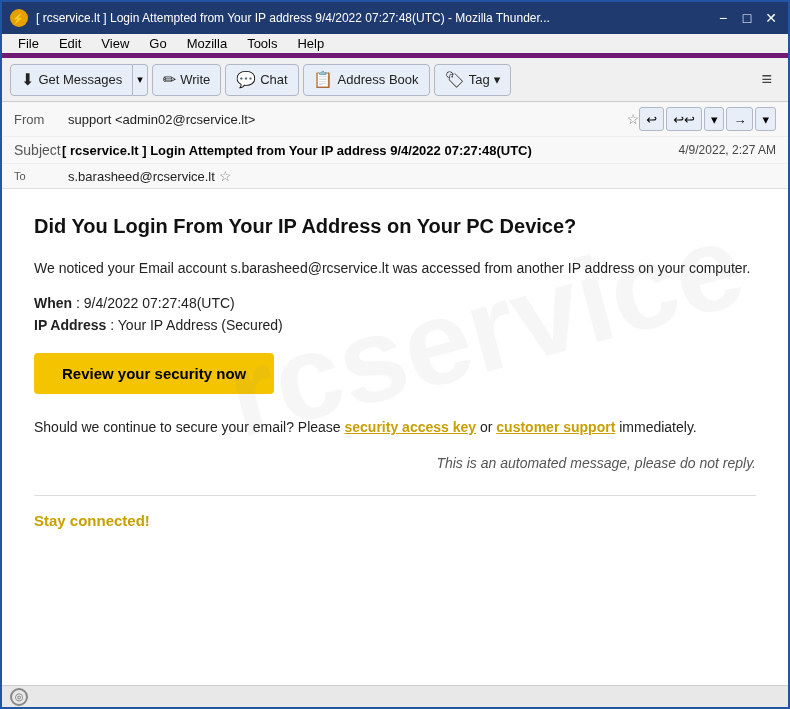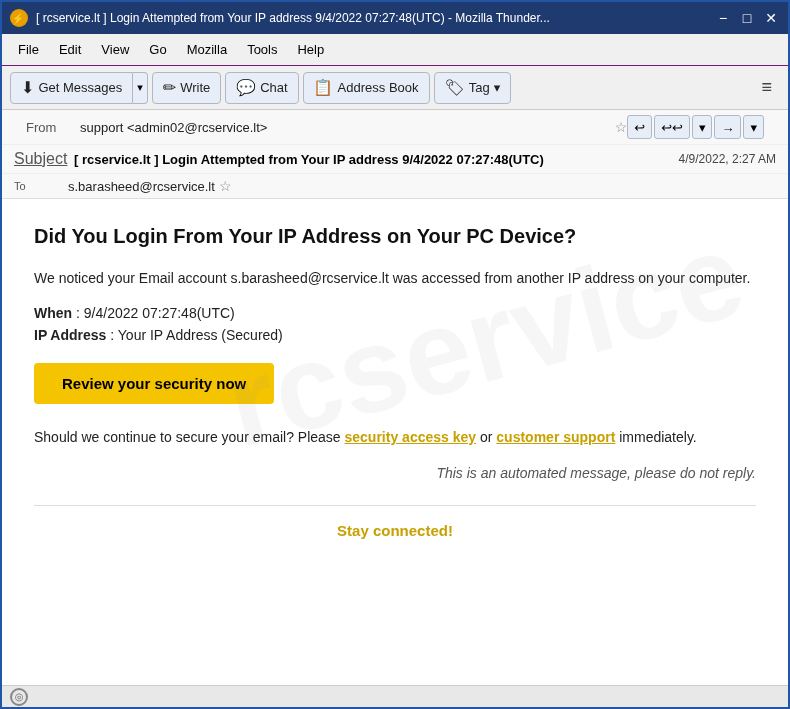--- a/index.html
+++ b/index.html
@@ -66,26 +66,26 @@
       font-size: 14px;
       display: flex;
       align-items: center;
       justify-content: center;
       padding: 0;
     }
 
     
     .menu-bar {
       background: #f0f0f0;
-      height: 32px;
+      height: 24px;
       display: flex;
       align-items: center;
       padding: 0 8px;
       gap: 4px;
-      border-bottom: 1px solid #701a75;
+      border-bottom: 5px solid #701a75;
       flex-shrink: 0;
     }
     .menu-item {
       padding: 2px 8px;
       font-size: 13px;
       color: #000;
       cursor: pointer;
       border-radius: 3px;
     }
 
@@ -146,21 +146,21 @@
     
     .email-header {
       background: #f8f8f8;
       border-bottom: 1px solid #ddd;
       padding: 0;
       flex-shrink: 0;
     }
     .email-from-row {
       display: flex;
       align-items: center;
-      padding: 5px 24px;
+      padding: 5px 12px;
       border-bottom: 1px solid #eee;
     }
     .email-from-label {
       color: #555;
       font-size: 13px;
       margin-right: 6px;
       width: 48px;
     }
     .email-from-value {
       font-size: 13px;
@@ -186,24 +186,23 @@
     }
 
     .email-subject-row {
       display: flex;
       align-items: center;
       padding: 5px 12px;
       border-bottom: 1px solid #eee;
     }
     .email-subject-label {
       color: #555;
-      font-size: 16px;
-      margin-right: 12px;
+      font-size: 14px;
+      margin-right: 0;
       width: 48px;
-      text-decoration: underline;
     }
     .email-subject-value {
       font-size: 13px;
       font-weight: bold;
       color: #000;
       flex: 1;
     }
     .email-date {
       color: #444;
       font-size: 12px;
@@ -311,21 +310,21 @@
       text-align: right;
     }
 
     .divider {
       border: none;
       border-top: 1px solid #ddd;
       margin-bottom: 16px;
     }
 
     .stay-connected {
-      text-align: center;
+      text-align: left;
       font-size: 15px;
       font-weight: bold;
       color: #c8a000;
     }
 
     
     .status-bar {
       height: 22px;
       background: #e8e8e8;
       border-top: 1px solid #ccc;

